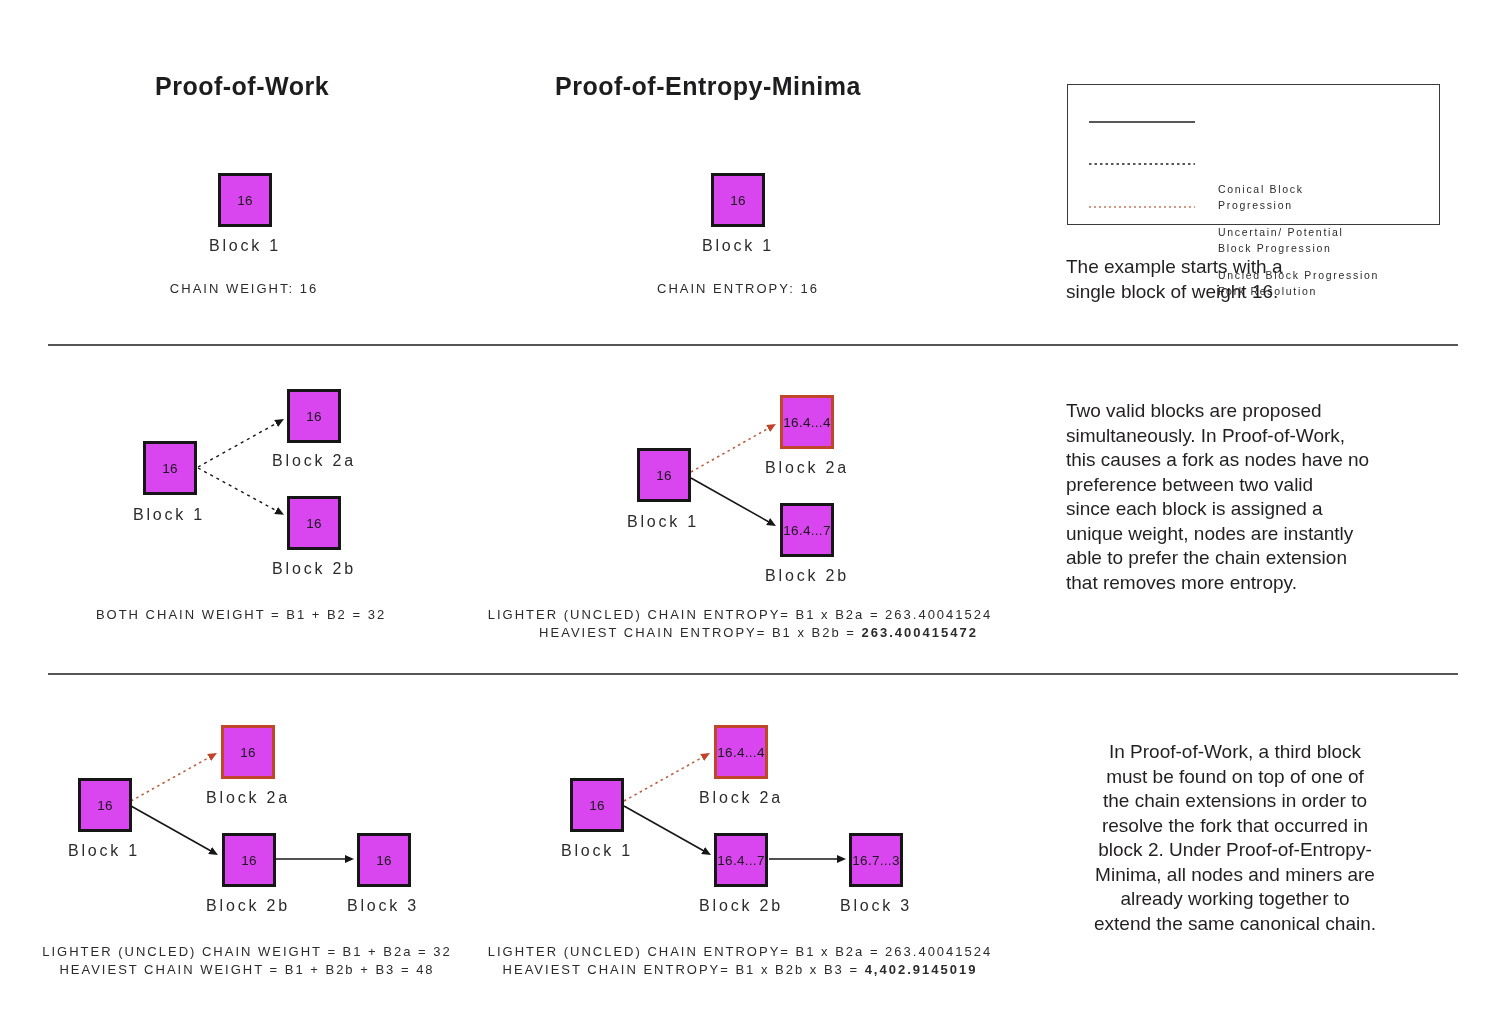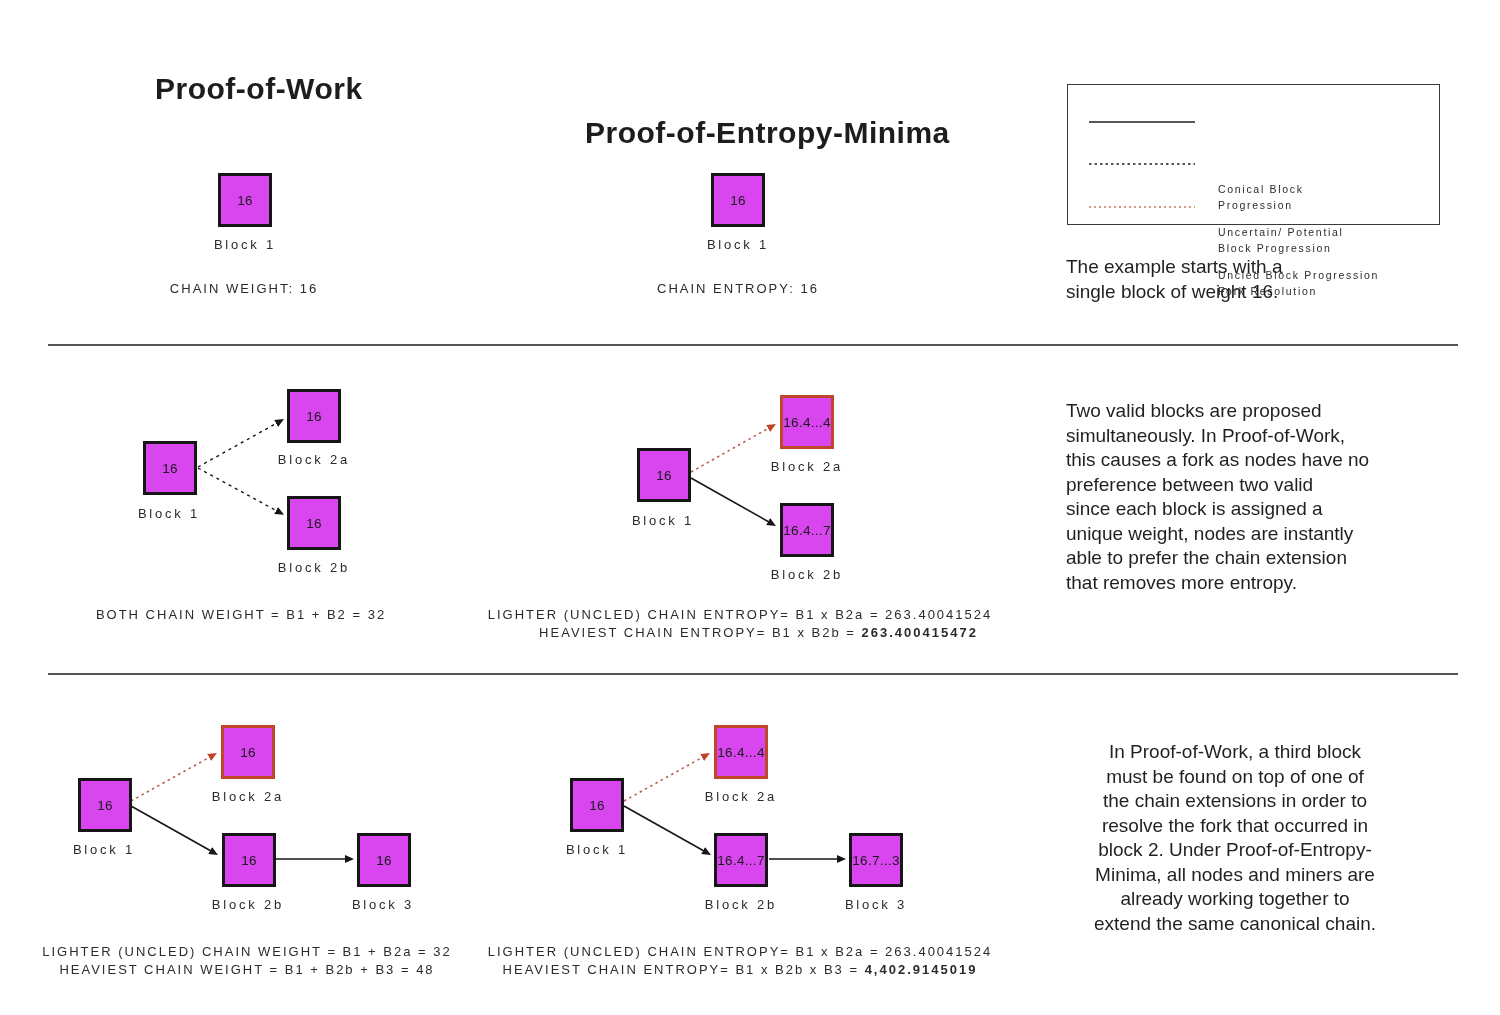--- a/index.html
+++ b/index.html
@@ -1,29 +1,29 @@
 <!DOCTYPE html>
 <html><head>
 <meta charset="utf-8">
 <style>
   html,body{margin:0;padding:0;background:#ffffff;}
   .canvas{position:relative;width:1500px;height:1015px;background:#ffffff;overflow:hidden;
           font-family:"Liberation Sans",sans-serif;color:#231f20;}
 
-  .heading{position:absolute;margin:0;font-size:30px;font-weight:bold;letter-spacing:.5px;color:#1d1d1f;}
+  .heading{position:absolute;margin:0;font-size:25px;font-weight:bold;letter-spacing:.5px;color:#1d1d1f;}
 
   .divider{position:absolute;left:48px;width:1410px;height:2px;background:#565659;}
 
   
   .block{position:absolute;width:54px;height:54px;box-sizing:border-box;border:3px solid #161616;
          background:#d946ef;display:flex;align-items:center;justify-content:center;}
   .block.orange{border-color:#c0462a;}
   .block-value{font-size:13.5px;color:#1a1a1a;letter-spacing:.3px;}
 
-  .block-label{position:absolute;width:140px;text-align:center;font-size:13px;letter-spacing:2.8px;
+  .block-label{position:absolute;width:140px;text-align:center;font-size:16px;letter-spacing:2.8px;
                color:#2b2b2b;white-space:nowrap;}
 
   .caption{position:absolute;transform:translateX(-50%);white-space:nowrap;font-size:13px;
            letter-spacing:2px;color:#2b2b2b;}
   .caption .bold{font-weight:bold;}
 
   .note{position:absolute;font-size:19px;line-height:24.5px;color:#231f20;}
 
   
   .legend{position:absolute;left:1067px;top:84px;width:373px;height:141px;box-sizing:border-box;
@@ -33,21 +33,21 @@
                 color:#2b2b2b;white-space:nowrap;}
 
   .arrows{position:absolute;left:0;top:0;pointer-events:none;}
 </style>
 </head>
 <body>
 
 <div class="canvas">
 
   <h1 class="heading" style="left:155px;top:72px;">Proof-of-Work</h1>
-  <h1 class="heading" style="left:585px;top:72px;margin-top:44px;">Proof-of-Entropy-Minima</h1>
+  <h1 class="heading" style="left:555px;top:72px;">Proof-of-Entropy-Minima</h1>
 
   <div class="legend">
     <div class="legend-swatch" style="top:26px;">
       <svg width="106" height="6">
           <line x1="0" y1="3" x2="106" y2="3" stroke="#231f20" stroke-width="1.6"></line>
         </svg>
     </div>
     <div class="legend-label" style="top:96px;">
       <div>Conical Block</div>
       <div>Progression</div>

